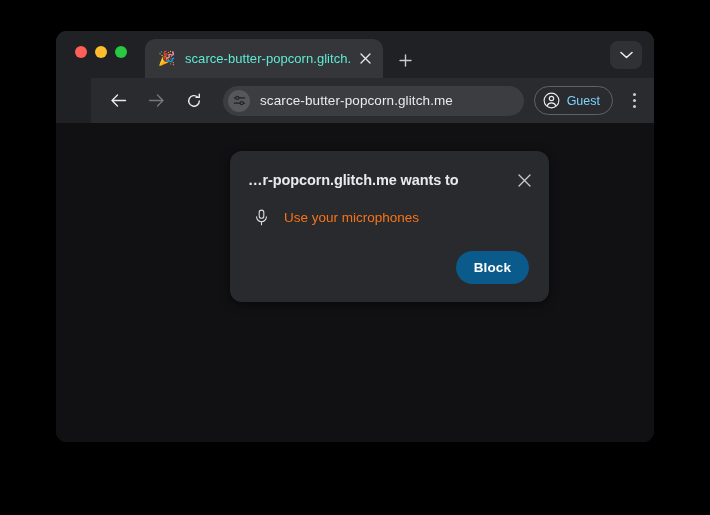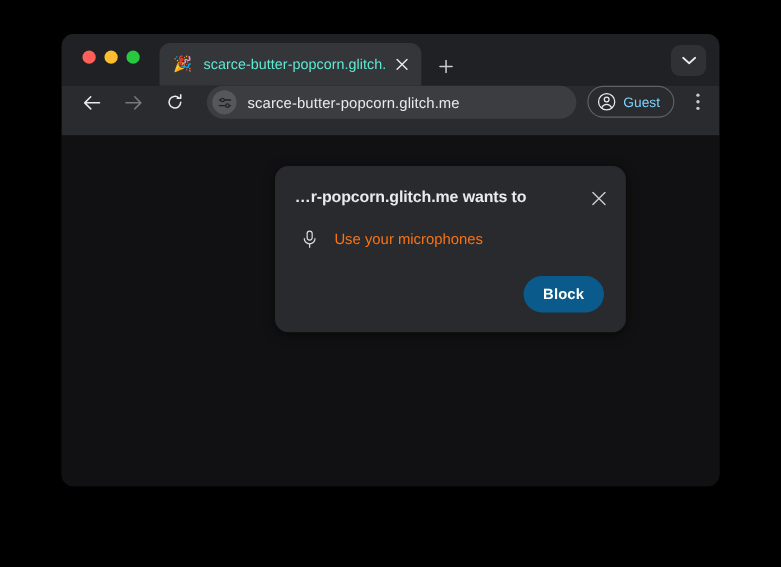--- a/index.html
+++ b/index.html
@@ -116,21 +116,22 @@
     align-items: center;
     justify-content: center;
   }
 
   
   .toolbar {
     position: relative;
     height: 45px;
     background: #2a2b2e;
     display: flex;
-    align-items: flex-start;
+    align-items: center;
+    margin-left: 35px;
   }
   .nav-btn {
     width: 30px;
     height: 30px;
     margin-left: 8px;
     display: flex;
     align-items: center;
     justify-content: center;
     border-radius: 50%;
     flex: 0 0 auto;
@@ -208,21 +209,21 @@
     left: 0;
     top: 92px;
     width: 598px;
     height: 319px;
     background: #111113;
   }
 
   
   .permission-dialog {
     position: absolute;
-    left: 194px;
+    left: 174px;
     top: 120px;
     width: 319px;
     height: 151px;
     background: #292a2d;
     border-radius: 12px;
     box-shadow: 0 2px 10px rgba(0,0,0,0.55);
     box-sizing: border-box;
   }
   .dialog-header {
     display: flex;

